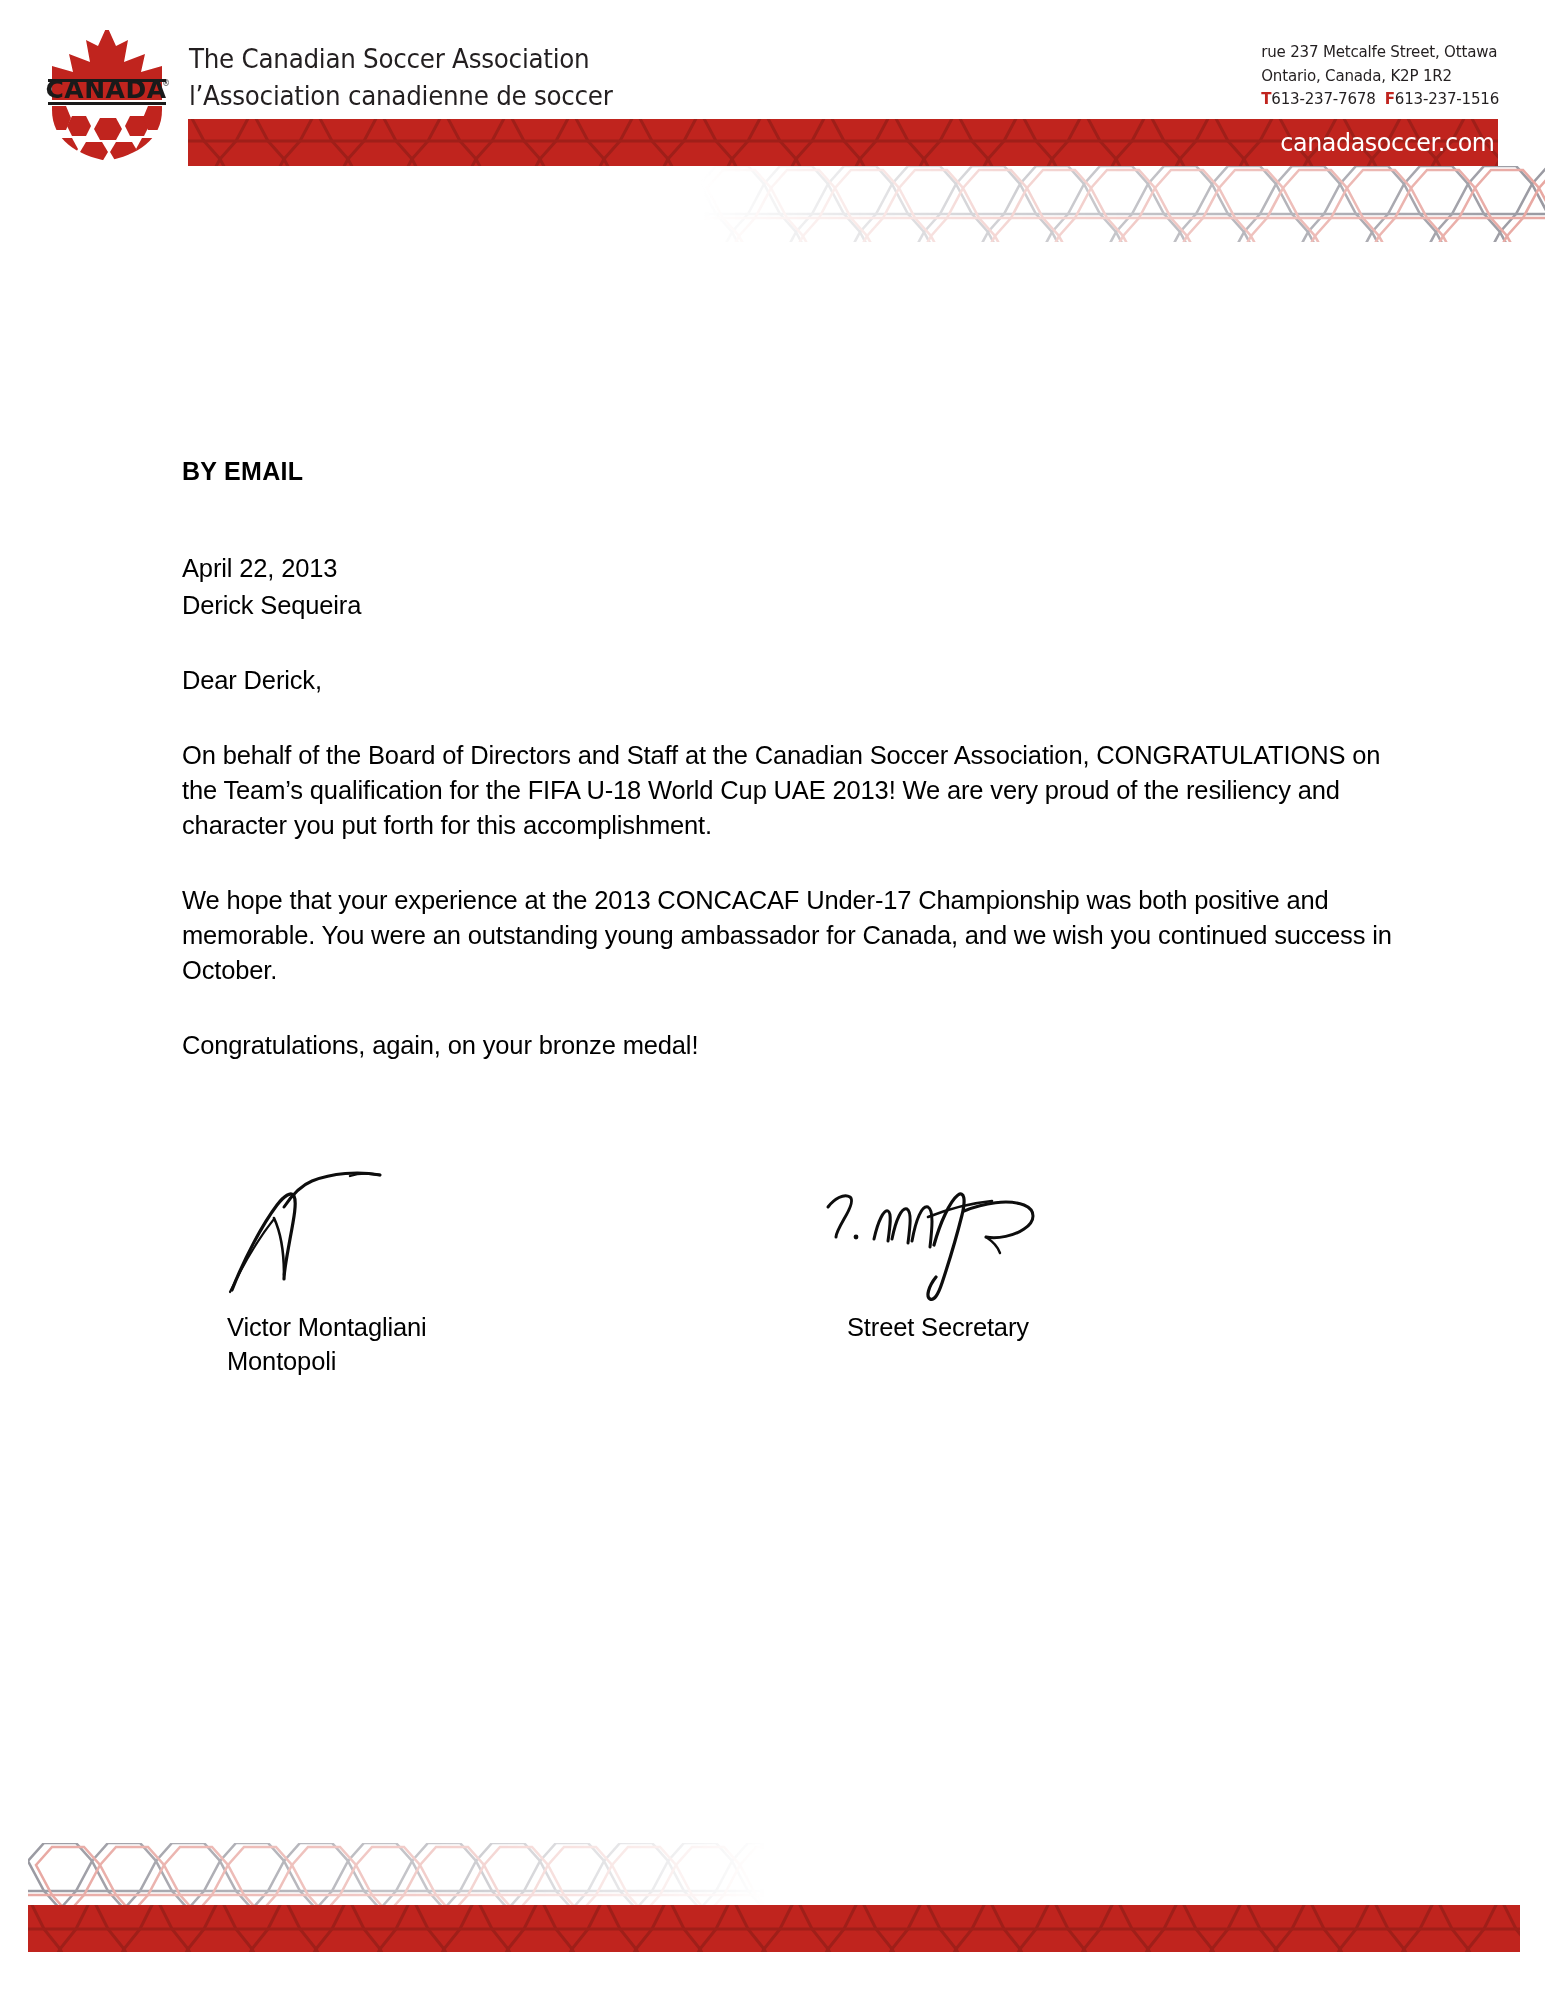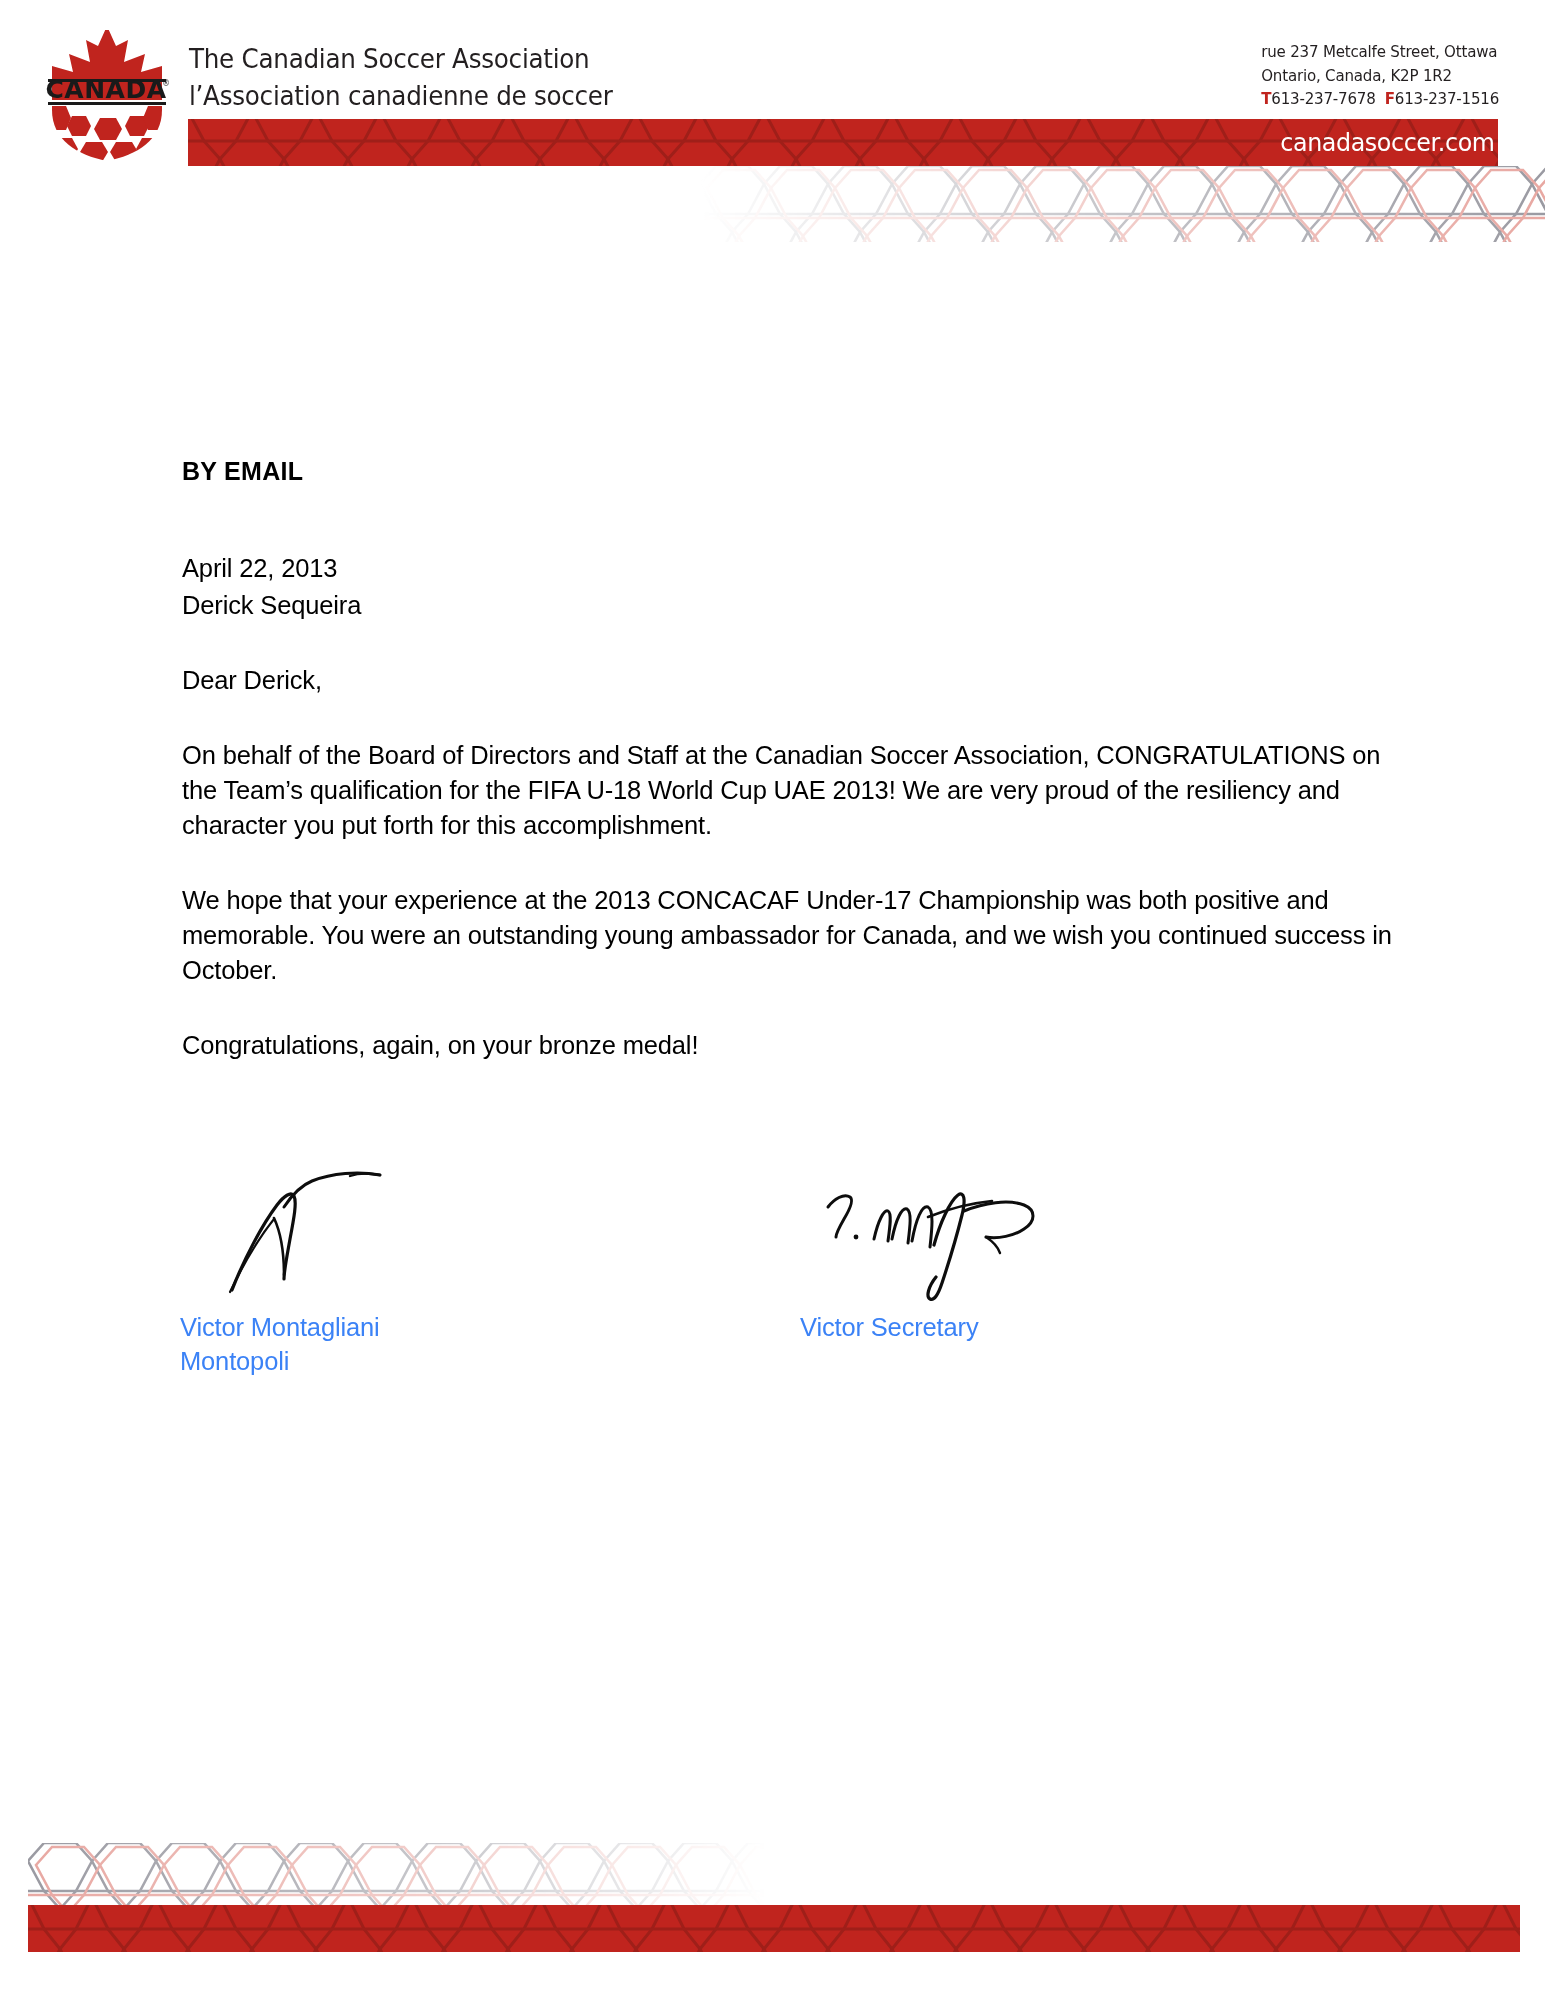--- a/index.html
+++ b/index.html
@@ -145,22 +145,23 @@
   #sig-col-secretary { left: 620px; }
   .sig-mark {
     height: 155px;
     position: relative;
   }
   .sig-mark svg { display: block; }
   .sig-name, .sig-title {
     font-size: 25.5px;
     line-height: 34px;
     letter-spacing: -0.15px;
-    color: #3b82f6;
+    color: #000000;
     white-space: nowrap;
+    margin-left: 47px;
   }
 
   
   #letterhead-footer {
     position: absolute;
     left: 0;
     bottom: 0;
     width: 1545px;
     height: 170px;
   }
@@ -360,21 +361,21 @@
           <path d="M92 84 C96 64 102 52 107 54 C112 57 110 72 108 88" stroke-width="3"></path>
           <path d="M112 86 C116 64 122 50 128 52 C134 55 132 74 130 92" stroke-width="3"></path>
           <path d="M128 62 C148 54 172 48 192 46" stroke-width="2.6"></path>
           <path d="M134 90 C140 68 150 46 158 40 C164 36 166 44 162 60 C156 84 148 110 142 128
                    C138 140 134 146 130 144 C126 142 128 132 136 122" stroke-width="3.2"></path>
           <path d="M164 56 C184 48 208 44 224 50 C236 55 236 66 224 74 C214 81 198 84 186 82" stroke-width="3"></path>
           <path d="M186 82 C192 86 198 92 200 98" stroke-width="2.4"></path>
         </g>
       </svg>
     </div>
-    <div class="sig-title">Victor Secretary</div>
+    <div class="sig-title">Street Secretary</div>
   </div>
 </div>
 
 <div id="letterhead-footer">
 
   <div id="footer-hex-tail">
     <svg viewBox="0 0 740 72" preserveAspectRatio="none" xmlns="http://www.w3.org/2000/svg">
       <defs>
         <linearGradient id="fadeFoot" x1="0" y1="0" x2="1" y2="0">
           <stop offset="0%" stop-color="#ffffff" stop-opacity="1"></stop>

